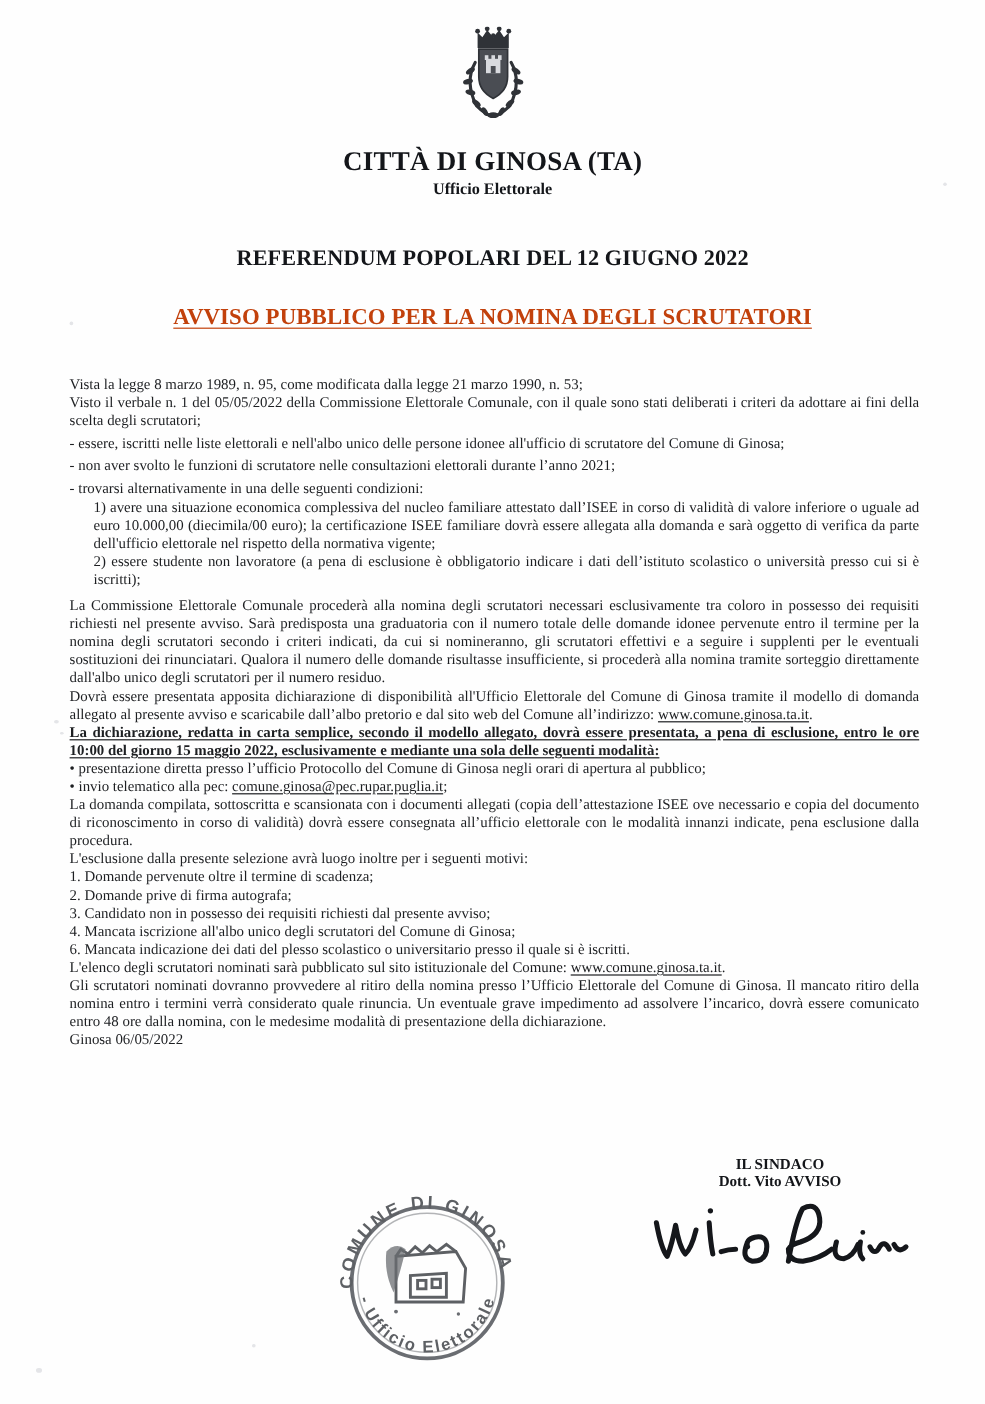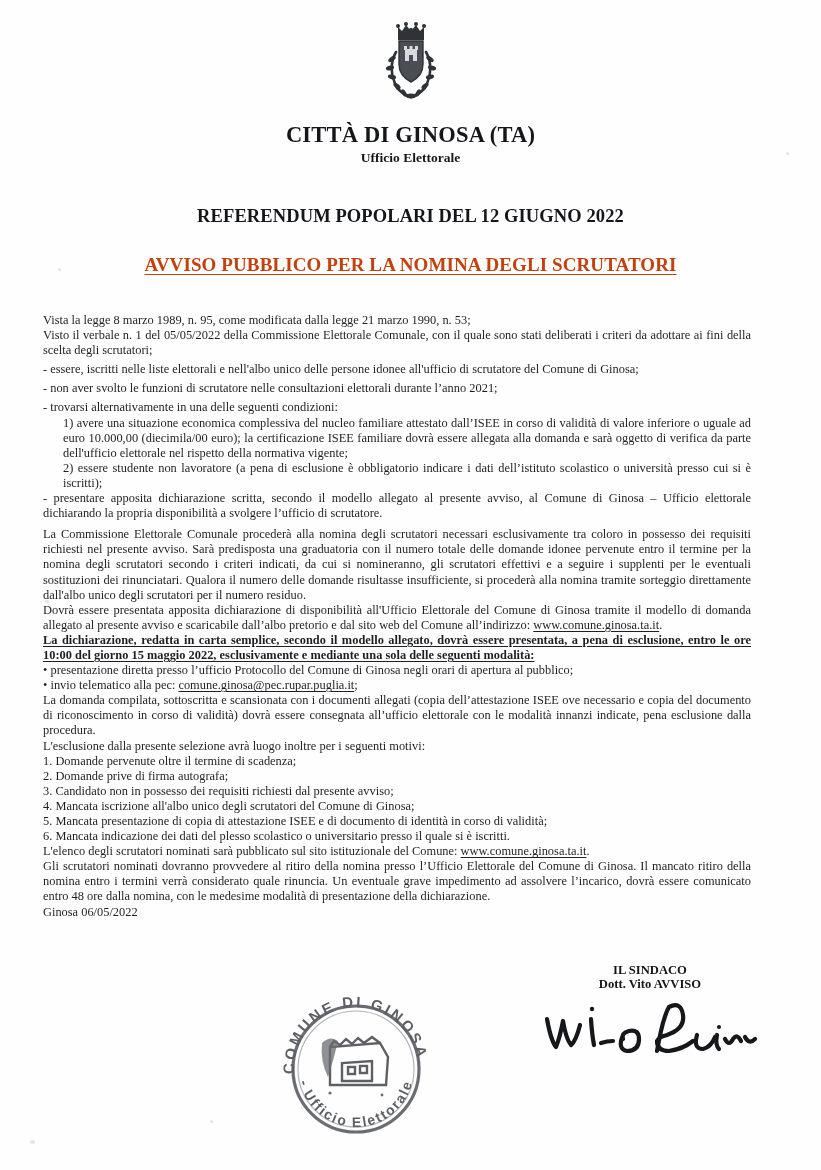--- a/index.html
+++ b/index.html
@@ -71,21 +71,21 @@
     text-decoration: underline;
     text-underline-offset: 3px;
     letter-spacing: 0.1px;
     color: #c2410c;
   }
 
   
   .body-block {
     position: absolute;
     top: 313px;
-    left: 43px;
+    left: 58px;
     width: 708px;
     font-size: 12.4px;
     line-height: 15.1px;
     text-align: justify;
     color: #1d1f22;
   }
   .body-block p {
     margin: 0;
   }
   .ind-num-hang { padding-left: 20px; }
@@ -210,40 +210,38 @@
     <div class="gap-sm"></div>
     <p>- essere, iscritti nelle liste elettorali e nell'albo unico delle persone idonee all'ufficio di scrutatore del Comune di Ginosa;</p>
     <div class="gap-sm"></div>
     <p>- non aver svolto le funzioni di scrutatore nelle consultazioni elettorali durante l’anno 2021;</p>
     <div class="gap-sm"></div>
     <p>- trovarsi alternativamente in una delle seguenti condizioni:</p>
 
     <p class="ind-num-hang">1)      avere una situazione economica complessiva del nucleo familiare attestato dall’ISEE in corso di validità di valore inferiore o uguale ad euro 10.000,00 (diecimila/00 euro); la certificazione ISEE familiare dovrà essere allegata alla domanda e sarà oggetto di verifica da parte dell'ufficio elettorale nel rispetto della normativa vigente;</p>
     <p class="ind-num-hang">2)  essere studente non lavoratore (a pena di esclusione è obbligatorio indicare i dati dell’istituto scolastico o università presso cui si è iscritti);</p>
 
-    <p>- presentare apposita dichiarazione scritta, secondo il modello allegato al presente avviso, al Comune di Ginosa – Ufficio elettorale dichiarando la propria disponibilità a svolgere l’ufficio di scrutatore.</p>
 
     <div class="gap-md"></div>
     <p>La Commissione Elettorale Comunale procederà alla nomina degli scrutatori necessari esclusivamente tra coloro in possesso dei requisiti richiesti nel presente avviso. Sarà predisposta una graduatoria con il numero totale delle domande idonee pervenute entro il termine per la nomina degli scrutatori secondo i criteri indicati, da cui si nomineranno, gli scrutatori effettivi e a seguire i supplenti per le eventuali sostituzioni dei rinunciatari. Qualora il numero delle domande risultasse insufficiente, si procederà alla nomina tramite sorteggio direttamente dall'albo unico degli scrutatori per il numero residuo.</p>
 
     <p><span>Dovrà essere presentata apposita dichiarazione di disponibilità all'Ufficio Elettorale del Comune di Ginosa tramite il modello di domanda allegato al presente avviso e scaricabile dall’albo pretorio e dal sito web del Comune all’indirizzo: </span><span class="link-u">www.comune.ginosa.ta.it</span>.</p>
 
     <p class="bold-u">La dichiarazione, redatta in carta semplice, secondo il modello allegato, dovrà essere presentata, a pena di esclusione, entro le ore 10:00 del giorno 15 maggio 2022, esclusivamente e mediante una sola delle seguenti modalità:</p>
 
     <p>• <span>presentazione diretta presso l’ufficio Protocollo del Comune di Ginosa negli orari di apertura al pubblico;</span></p>
     <p>• <span>invio telematico alla pec: </span><span class="link-u">comune.ginosa@pec.rupar.puglia.it</span>;</p>
 
     <p>La domanda compilata, sottoscritta e scansionata con i documenti allegati (copia dell’attestazione ISEE ove necessario e copia del documento di riconoscimento in corso di validità) dovrà essere consegnata all’ufficio elettorale con le modalità innanzi indicate, pena esclusione dalla procedura.</p>
 
     <p>L'esclusione dalla presente selezione avrà luogo inoltre per i seguenti motivi:</p>
     <p>1. Domande pervenute oltre il termine di scadenza;</p>
     <p>2. Domande prive di firma autografa;</p>
     <p>3. Candidato non in possesso dei requisiti richiesti dal presente avviso;</p>
     <p>4. Mancata iscrizione all'albo unico degli scrutatori del Comune di Ginosa;</p>
-    <p>5. Mancata presentazione di copia di attestazione ISEE e di documento di identità in corso di validità;</p>
     <p>6. Mancata indicazione dei dati del plesso scolastico o universitario presso il quale si è iscritti.</p>
 
     <p><span>L'elenco degli scrutatori nominati sarà pubblicato sul sito istituzionale del Comune: </span><span class="link-u">www.comune.ginosa.ta.it</span>.</p>
 
     <p>Gli scrutatori nominati dovranno provvedere al ritiro della nomina presso l’Ufficio Elettorale del Comune di Ginosa. Il mancato ritiro della nomina entro i termini verrà considerato quale rinuncia. Un eventuale grave impedimento ad assolvere l’incarico, dovrà essere comunicato entro 48 ore dalla nomina, con le medesime modalità di presentazione della dichiarazione.</p>
 
     <p>Ginosa 06/05/2022</p>
   </div>
 
   <div class="sign-block">

